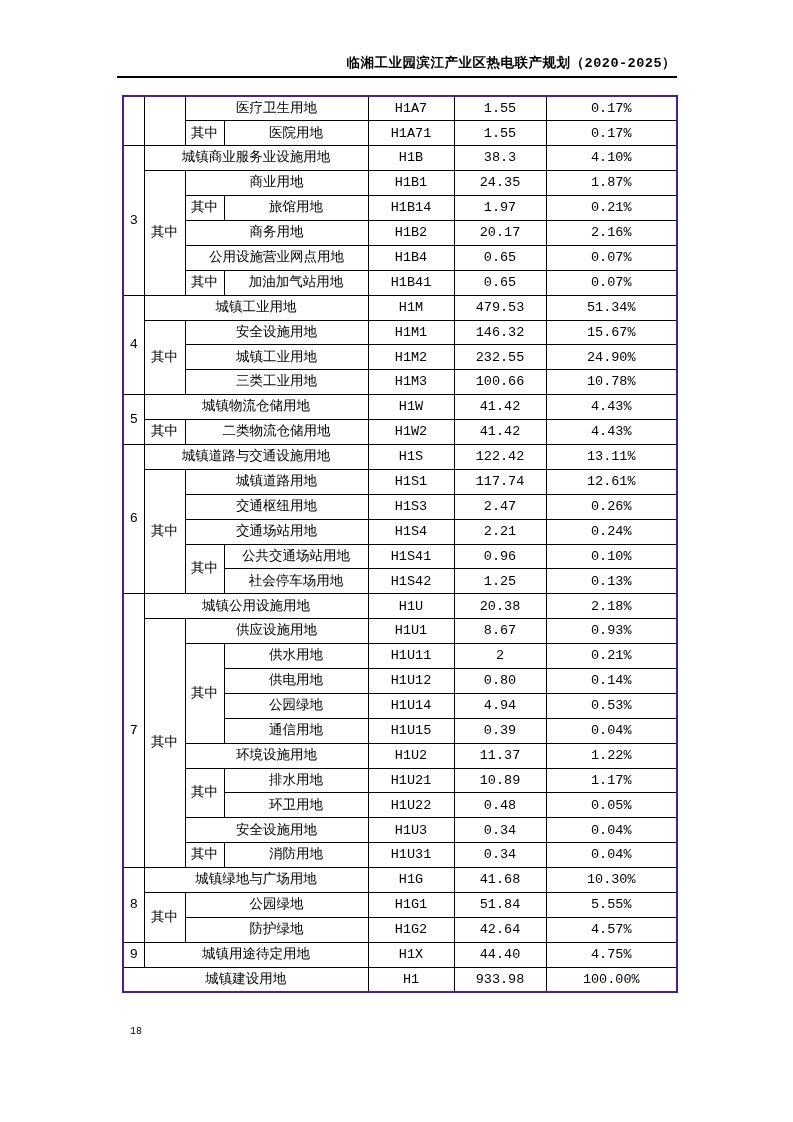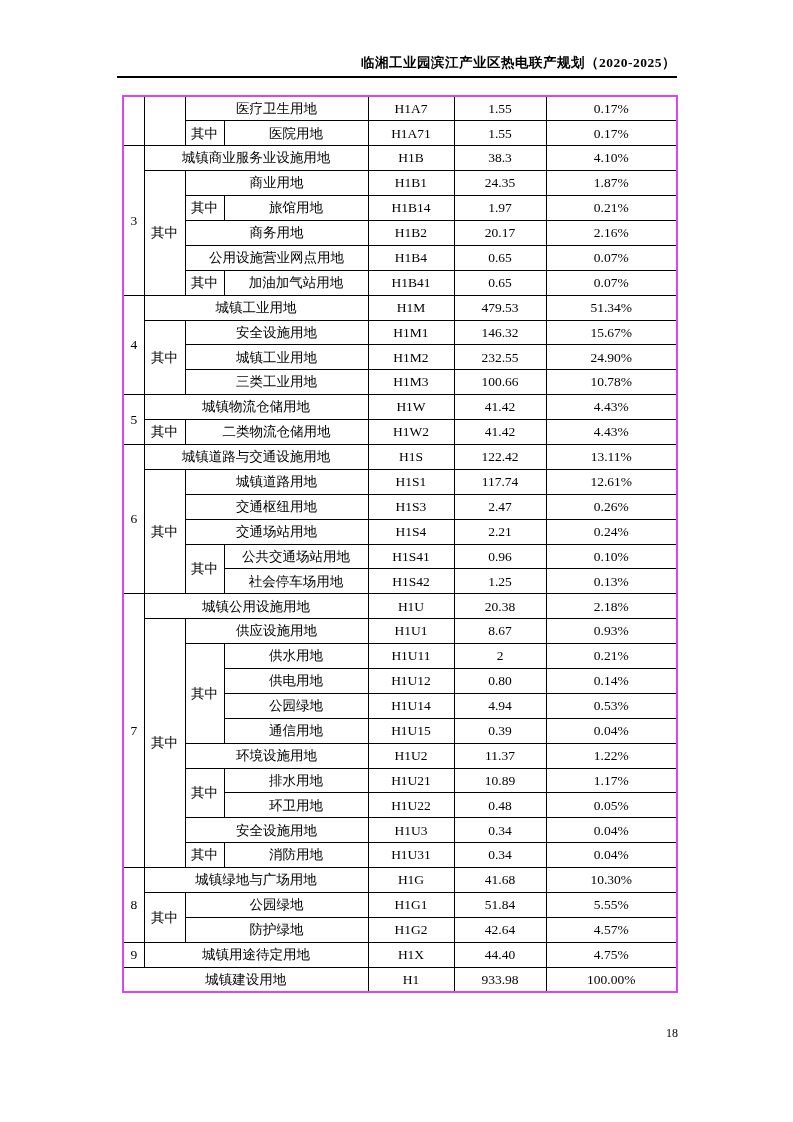--- a/index.html
+++ b/index.html
@@ -3,21 +3,21 @@
 <meta charset="utf-8">
 <style>
   * { margin: 0; padding: 0; box-sizing: border-box; }
   html, body { background: #e8e8e8; }
   .page {
     position: relative;
     width: 793px;
     height: 1122px;
     background: #ffffff;
     margin: 0 auto;
-    font-family: Liberation Serif, serif;
+    font-family: Liberation Mono, monospace;
     color: #000;
     overflow: hidden;
   }
   .page-header-title {
     position: absolute;
     top: 54px;
     right: 117px;
     font-size: 13.5px;
     font-weight: bold;
     letter-spacing: 0.5px;
@@ -31,40 +31,40 @@
     height: 2px;
     background: #000;
   }
   table.land-table {
     position: absolute;
     top: 95px;
     left: 122px;
     width: 554px;
     border-collapse: collapse;
     table-layout: fixed;
-    border: 2px solid #d946ef;
+    border: 2px solid #4c1d95;
   }
   table.land-table td {
     border: 1px solid #000;
     height: 24.9px;
     text-align: center;
     vertical-align: middle;
     font-size: 13.5px;
     line-height: 1;
     padding: 0 1px;
     overflow: hidden;
     white-space: nowrap;
   }
   .page-number {
     position: absolute;
     top: 1026px;
-    left: 112px;
+    left: 130px;
     width: 566px;
-    text-align: right;
-    font-size: 12px;
+    text-align: left;
+    font-size: 10px;
   }
 </style>
 </head>
 <body>
 
 <div class="page">
 
   <div class="page-header-title">临湘工业园滨江产业区热电联产规划（2020-2025）</div>
 
   <div class="header-rule"></div>

